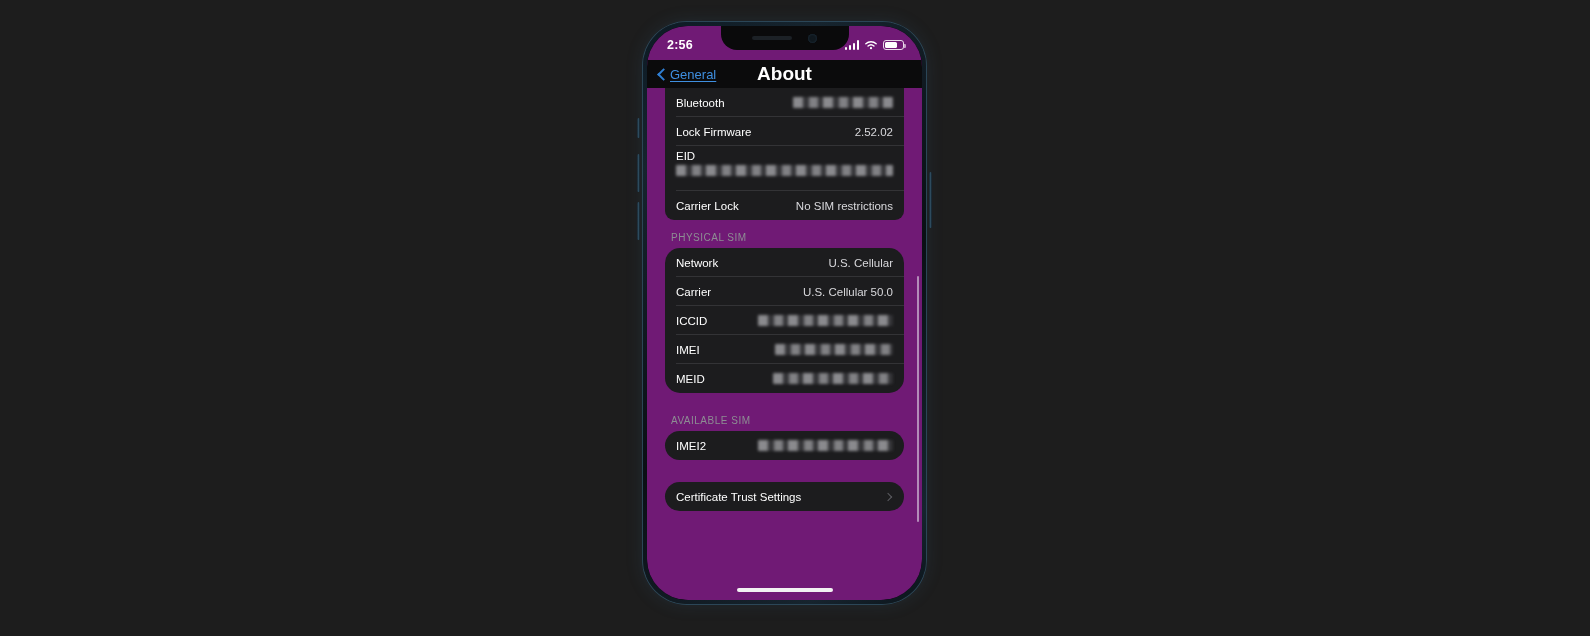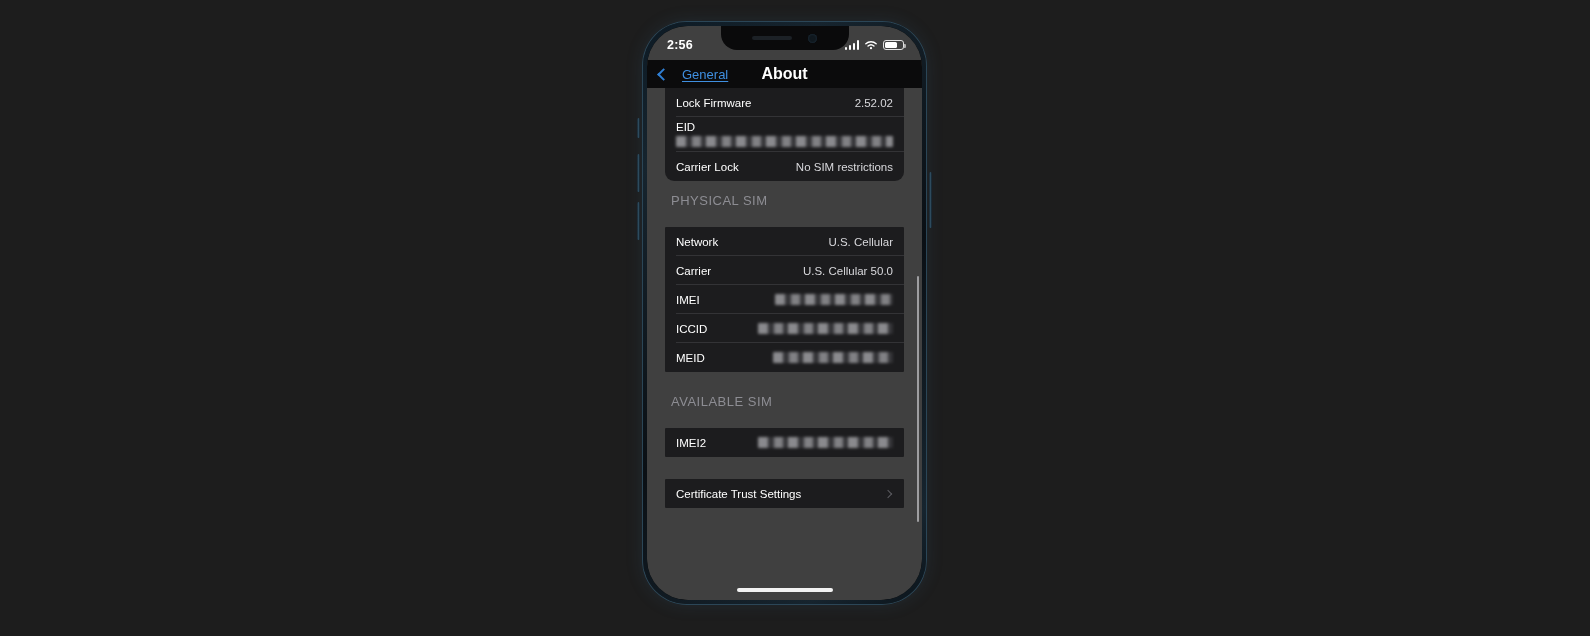--- a/index.html
+++ b/index.html
@@ -52,21 +52,21 @@
   .side-btn.right { right: -6px; width: 3px; }
   #btn-silence { top: 96px; height: 20px; }
   #btn-volup   { top: 132px; height: 38px; }
   #btn-voldn   { top: 180px; height: 38px; }
   #btn-power   { top: 150px; height: 56px; }
 
   
   #screen {
     position: absolute;
     inset: 0;
-    background: #404040;
+    background: #701a75;
     border-radius: 38px;
     overflow: hidden;
   }
 
   
   #notch {
     position: absolute;
     top: 0; left: 50%;
     transform: translateX(-50%);
     width: 128px; height: 24px;
@@ -149,64 +149,64 @@
     display: flex;
     align-items: center;
     z-index: 20;
     background: #0b0b0c;
   }
   #back-button {
     position: absolute;
     left: 10px;
     display: flex;
     align-items: center;
-    gap: 14px;
+    gap: 2px;
     cursor: pointer;
   }
   #back-chevron {
     width: 9px; height: 9px;
     border-left: 2px solid #2f7fd4;
     border-bottom: 2px solid #2f7fd4;
     transform: rotate(45deg);
     margin-left: 2px;
   }
   #back-label {
     font-size: 13px;
     color: #3f8fe0;
     text-decoration: underline;
     text-underline-offset: 2px;
   }
   #nav-title {
     width: 100%;
     text-align: center;
-    font-size: 16px;
+    font-size: 19px;
     font-weight: bold;
     color: #fff;
   }
 
   
   #content {
     position: absolute;
     top: 62px; left: 0; right: 0; bottom: 0;
     padding: 0 18px;
     overflow: hidden;
   }
 
   .group {
     background: #1c1c1e;
-    border-radius: 1px;
+    border-radius: 15px;
     overflow: hidden;
   }
   .group.top-cut { border-radius: 0 0 9px 9px; }
 
   .group-header {
-    font-size: 13px;
+    font-size: 10px;
     color: #8d8d93;
     letter-spacing: 0.5px;
-    padding: 0 6px 19px 6px;
+    padding: 0 6px 5px 6px;
     text-transform: uppercase;
   }
 
   .row {
     position: relative;
     display: flex;
     align-items: center;
     justify-content: space-between;
     min-height: 29px;
     padding: 0 11px;
@@ -222,21 +222,21 @@
   .row.last::after { display: none; }
 
   .row-label { font-size: 11.5px; color: #ffffff; }
   .row-value { font-size: 11.5px; color: #d8d8dc; }
 
   .row.stacked {
     flex-direction: column;
     align-items: stretch;
     justify-content: center;
     padding-top: 4px;
-    padding-bottom: 5px;
+    padding-bottom: 15px;
     gap: 3px;
   }
 
   .chevron {
     width: 6px; height: 6px;
     border-top: 1.6px solid #5c5c61;
     border-right: 1.6px solid #5c5c61;
     transform: rotate(45deg);
     margin-right: 2px;
   }
@@ -334,20 +334,24 @@
           <div id="nav-title">About</div>
           <div id="back-button">
             <span id="back-chevron"></span>
             <span id="back-label">General</span>
           </div>
         </div>
 
         <div id="content">
             <div class="group top-cut">
               <div class="row">
+                <span class="row-label">Bluetooth</span>
+                <span class="redacted wide"></span>
+              </div>
+              <div class="row">
                 <span class="row-label">Lock Firmware</span>
                 <span class="row-value">2.52.02</span>
               </div>
               <div class="row stacked">
                 <span class="row-label">EID</span>
                 <span class="redacted full"></span>
               </div>
               <div class="row last">
                 <span class="row-label">Carrier Lock</span>
                 <span class="row-value">No SIM restrictions</span>
@@ -358,26 +362,26 @@
             <div class="group">
               <div class="row">
                 <span class="row-label">Network</span>
                 <span class="row-value">U.S. Cellular</span>
               </div>
               <div class="row">
                 <span class="row-label">Carrier</span>
                 <span class="row-value">U.S. Cellular 50.0</span>
               </div>
               <div class="row">
+                <span class="row-label">ICCID</span>
+                <span class="redacted xwide"></span>
+              </div>
+              <div class="row">
                 <span class="row-label">IMEI</span>
                 <span class="redacted imei"></span>
-              </div>
-              <div class="row">
-                <span class="row-label">ICCID</span>
-                <span class="redacted xwide"></span>
               </div>
               <div class="row last">
                 <span class="row-label">MEID</span>
                 <span class="redacted med"></span>
               </div>
             </div>
             <div class="spacer-22"></div>
             <div class="group-header">AVAILABLE SIM</div>
             <div class="group">
               <div class="row last">

